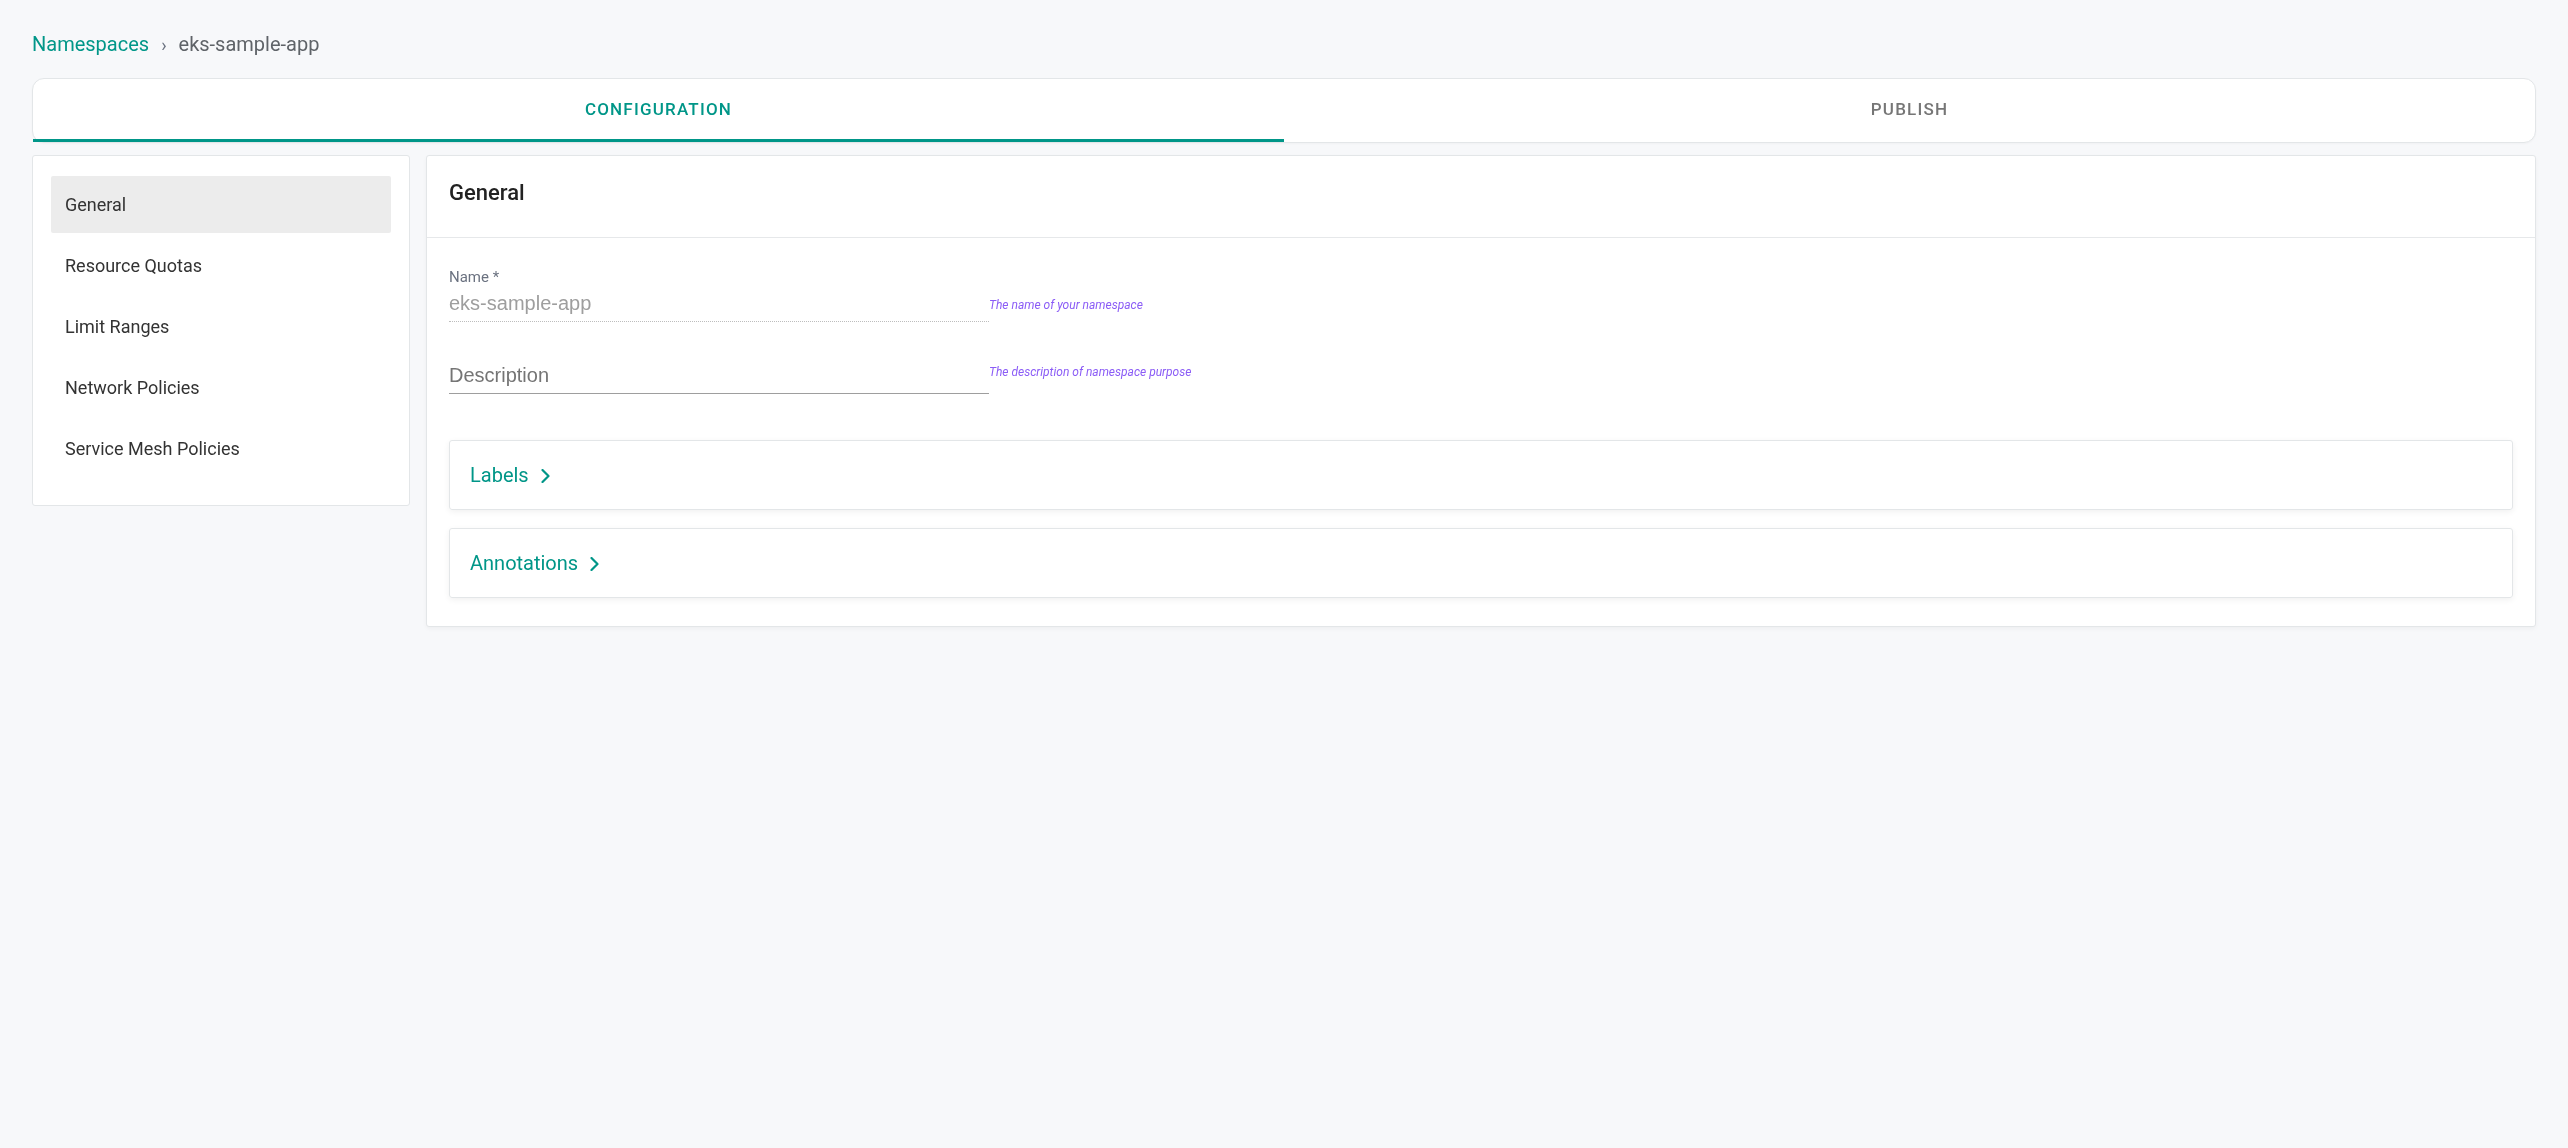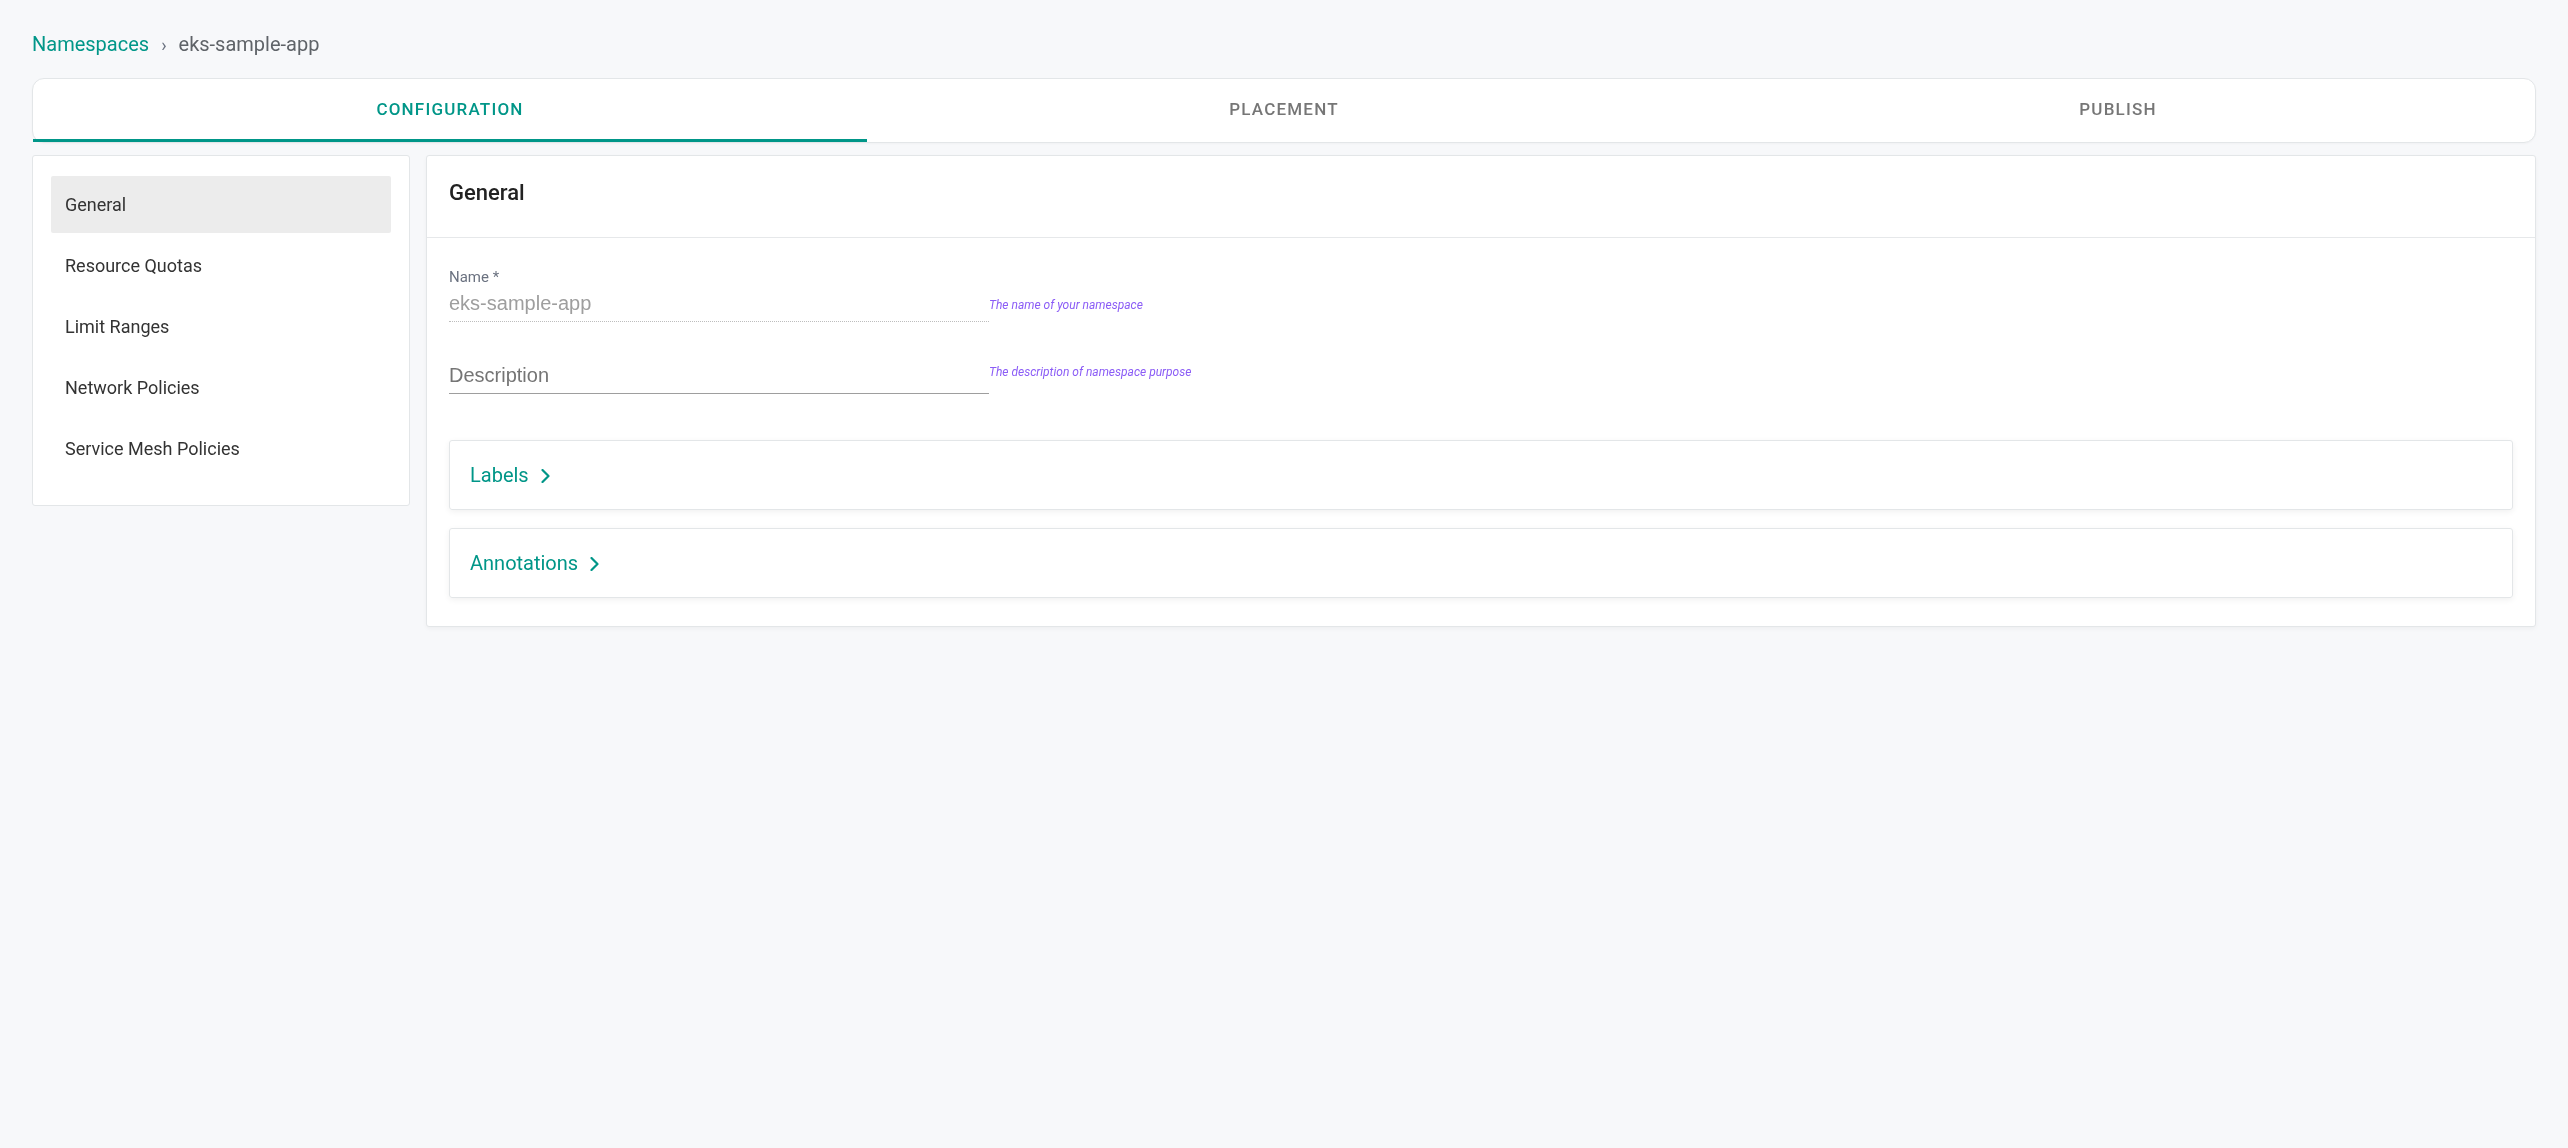--- a/index.html
+++ b/index.html
@@ -172,21 +172,20 @@
 <div class="page">
 
   <div class="breadcrumb">
     <a href="#" class="breadcrumb-link">Namespaces</a>
     <span class="breadcrumb-sep">›</span>
     <span class="breadcrumb-current">eks-sample-app</span>
   </div>
 
   <div class="tabs">
     <div class="tab active">CONFIGURATION</div>
-    <div class="tab">PLACEMENT</div>
     <div class="tab">PUBLISH</div>
   </div>
 
   <div class="content-row">
     <div class="sidebar">
       <div class="sidebar-item active">General</div>
       <div class="sidebar-item">Resource Quotas</div>
       <div class="sidebar-item">Limit Ranges</div>
       <div class="sidebar-item">Network Policies</div>
       <div class="sidebar-item">Service Mesh Policies</div>

